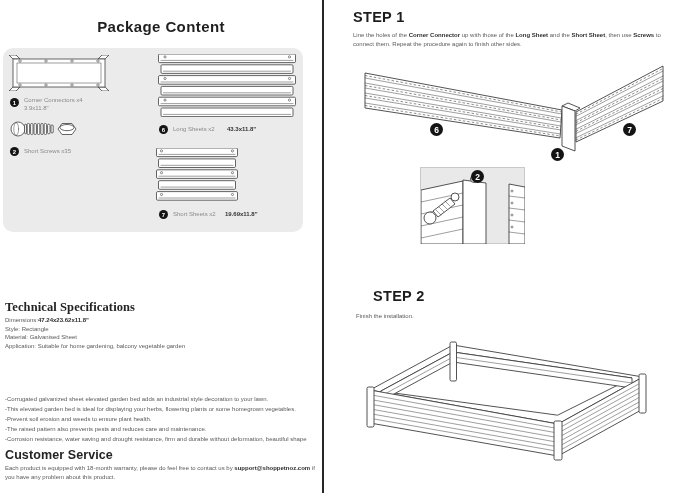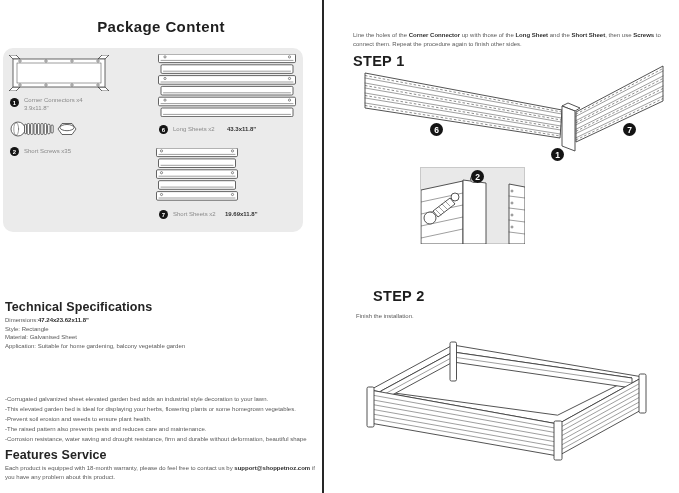--- a/index.html
+++ b/index.html
@@ -126,36 +126,36 @@
       <rect class="whf" x="1.5" y="43.6" width="81" height="8.6" rx="1.2"></rect>
       <line class="lnt" x1="4" y1="50" x2="80" y2="50"></line>
       <circle class="hole" cx="6.5" cy="46.5" r="1.1"></circle>
         <circle class="hole" cx="77.5" cy="46.5" r="1.1"></circle>
     </svg>
     <div class="badge small-b" style="left:156px;top:162px;">7</div>
     <div class="abs part-name" style="left:170px;top:163px;">Short Sheets x2</div>
     <div class="abs part-dim" style="left:222px;top:163px;">19.69x11.8"</div>
   </div>
 
-  <div class="abs sec-h" style="left:5px;top:300px;">Technical Specifications</div>
+  <div class="abs sec-h" style="left:5px;top:300px;font-family:Liberation Serif, serif;">Technical Specifications</div>
   <div class="abs small nowrap" style="left:5px;top:316px;"><span>Dimensions:</span><span class="b">47.24x23.62x11.8"</span></div>
   <div class="abs small nowrap" style="left:5px;top:324.5px;"><span>Style: Rectangle</span></div>
   <div class="abs small nowrap" style="left:5px;top:333px;"><span>Material: Galvanised Sheet</span></div>
   <div class="abs small nowrap" style="left:5px;top:341.5px;"><span>Application: Suitable for home gardening, balcony vegetable garden</span></div>
 
   <div class="abs small nowrap" style="left:5px;top:395px;">-Corrugated galvanized sheet elevated garden bed adds an industrial style decoration to your lawn.</div>
   <div class="abs small nowrap" style="left:5px;top:405px;">-This elevated garden bed is ideal for displaying your herbs, flowering plants or some homegrown vegetables.</div>
   <div class="abs small nowrap" style="left:5px;top:415px;">-Prevent soil erosion and weeds to ensure plant health.</div>
   <div class="abs small nowrap" style="left:5px;top:425px;">-The raised pattern also prevents pests and reduces care and maintenance.</div>
   <div class="abs small nowrap" style="left:5px;top:435px;">-Corrosion resistance, water saving and drought resistance, firm and durable without deformation, beautiful shape</div>
 
-  <div class="abs sec-h" style="left:5px;top:448px;">Features Service</div>
+  <div class="abs sec-h" style="left:5px;top:448px;">Customer Service</div>
   <div class="abs small" style="left:5px;top:464px;width:316px;"><span>Each product is equipped with 18-month warranty, please do feel free to contact us by </span><span class="b">support@shoppetnoz.com</span><span> if you have any problem about this product.</span></div>
 
-  <div class="abs step-h" style="left:353px;top:9px;margin-top:44px;">STEP 1</div>
+  <div class="abs step-h" style="left:353px;top:9px;">STEP 1</div>
   <div class="abs small" style="left:353px;top:31px;width:322px;"><span>Line the holes of the </span><span class="b">Corner Connector</span><span> up with those of the </span><span class="b">Long Sheet</span><span> and the </span><span class="b">Short Sheet</span><span>, then use </span><span class="b">Screws</span><span> to connect them. Repeat the procedure again to finish other sides.</span></div>
 
   <svg class="abs" style="left:352px;top:60px;" width="326" height="100" viewBox="0 0 326 100">
 
     <polygon class="wh" points="13,13 210,50 208,78 13,48"></polygon>
     <line class="lnt" x1="13" y1="18" x2="209.7" y2="54"></line>
     <line class="lnt" x1="13" y1="23" x2="209.4" y2="58"></line>
     <line class="lnt" x1="13" y1="28" x2="209.1" y2="62"></line>
     <line class="lnt" x1="13" y1="33" x2="208.9" y2="66"></line>
     <line class="lnt" x1="13" y1="38" x2="208.6" y2="70"></line>

